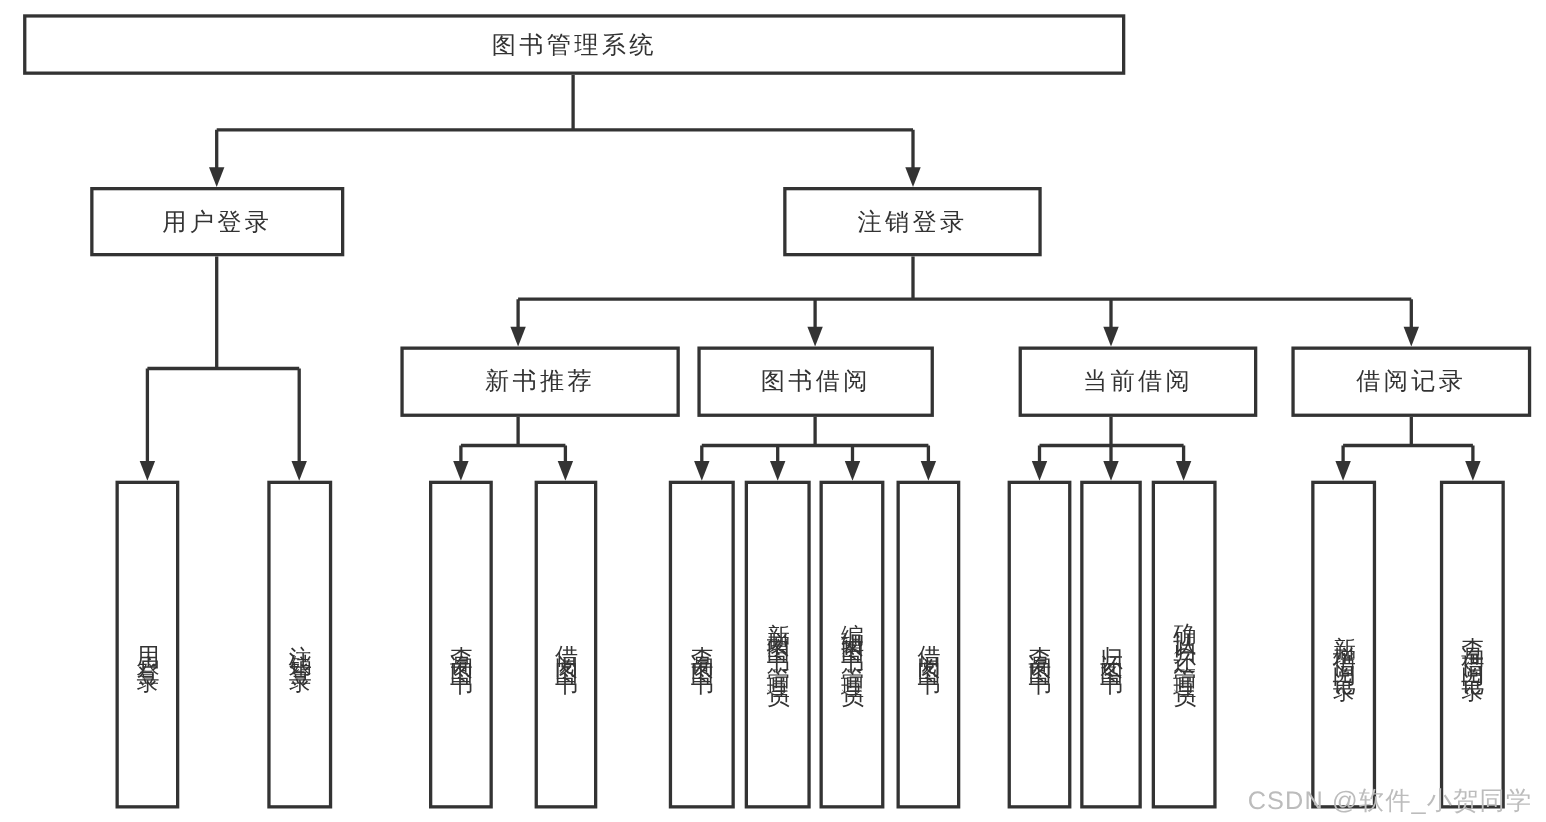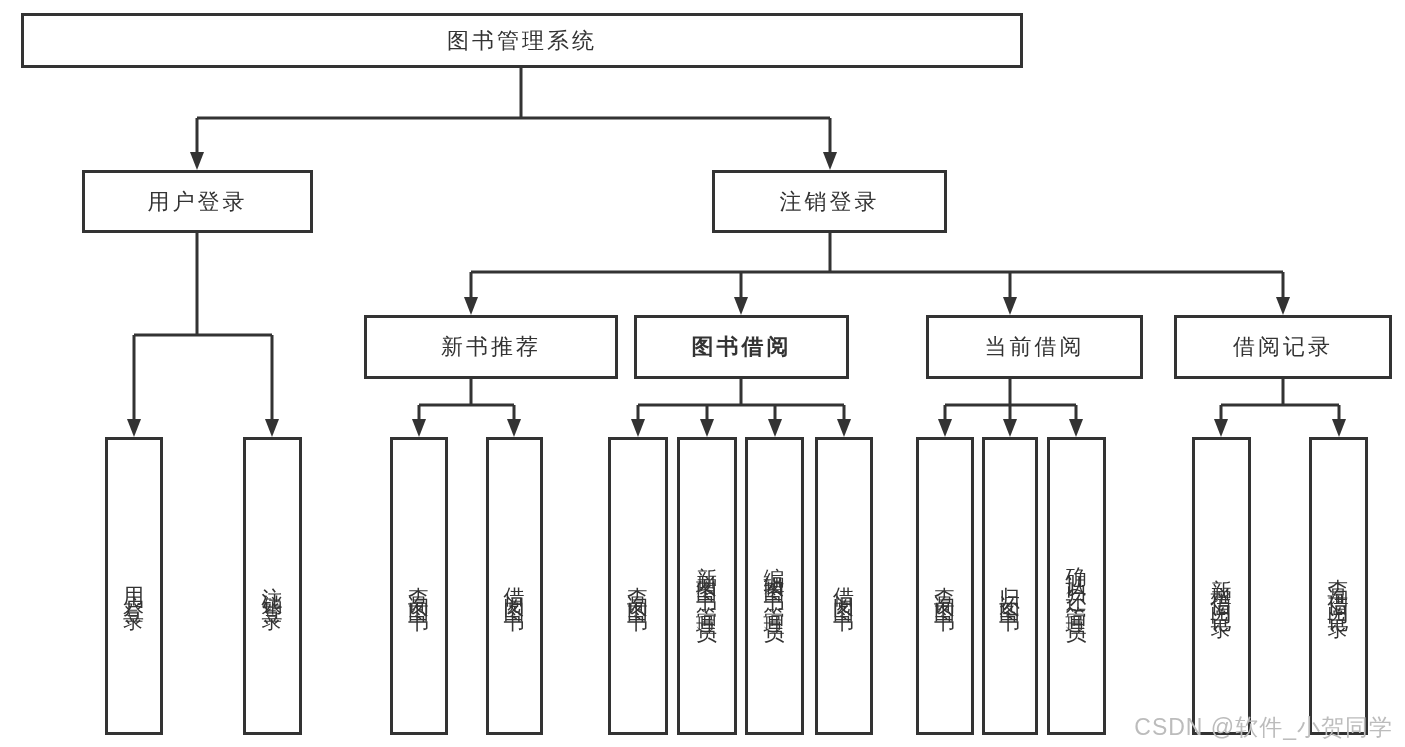--- a/index.html
+++ b/index.html
@@ -105,21 +105,21 @@
   <div class="box h" style="left:82px; top:170px; width:231px; height:63px;">
     <span>用户登录</span>
   </div>
   <div class="box h" style="left:712px; top:170px; width:235px; height:63px;">
     <span>注销登录</span>
   </div>
 
   <div class="box h" style="left:364px; top:315px; width:254px; height:64px;">
     <span>新书推荐</span>
   </div>
-  <div class="box h" style="left:634px; top:315px; width:215px; height:64px;font-weight:bold;">
+  <div class="box h" style="left:634px; top:315px; width:215px; height:64px;">
     <span>图书借阅</span>
   </div>
   <div class="box h" style="left:902px; top:315px; width:217px; height:64px;margin-left:24px;">
     <span>当前借阅</span>
   </div>
   <div class="box h" style="left:1174px; top:315px; width:218px; height:64px;">
     <span>借阅记录</span>
   </div>
 
   <div class="box v" style="left:105px; top:437px; width:58px; height:298px;">

